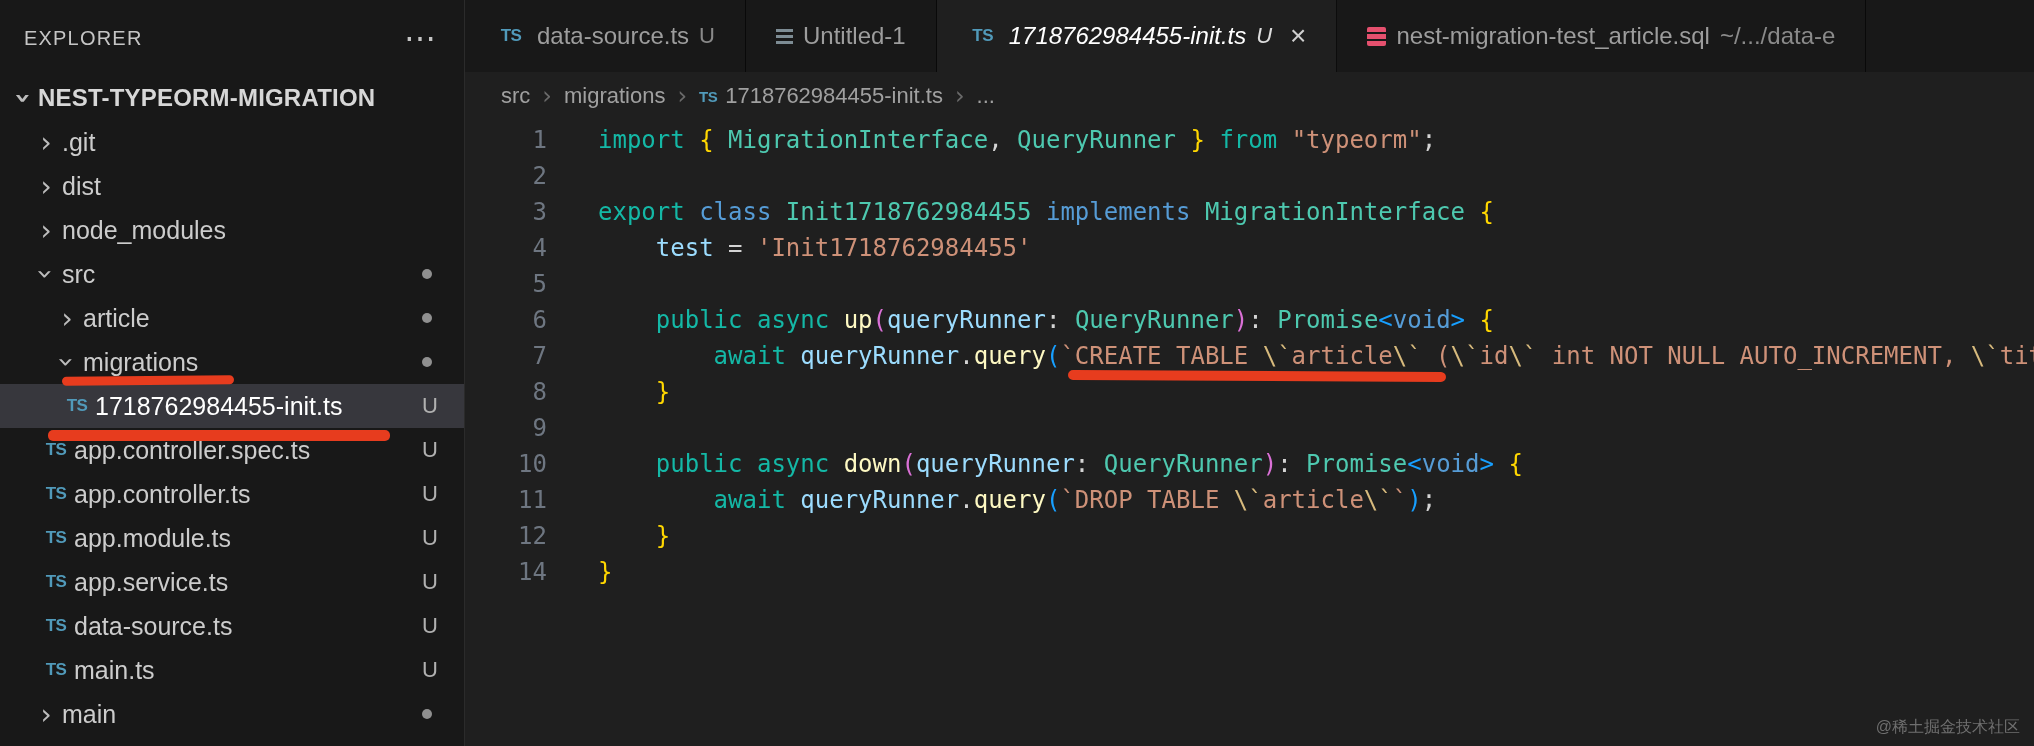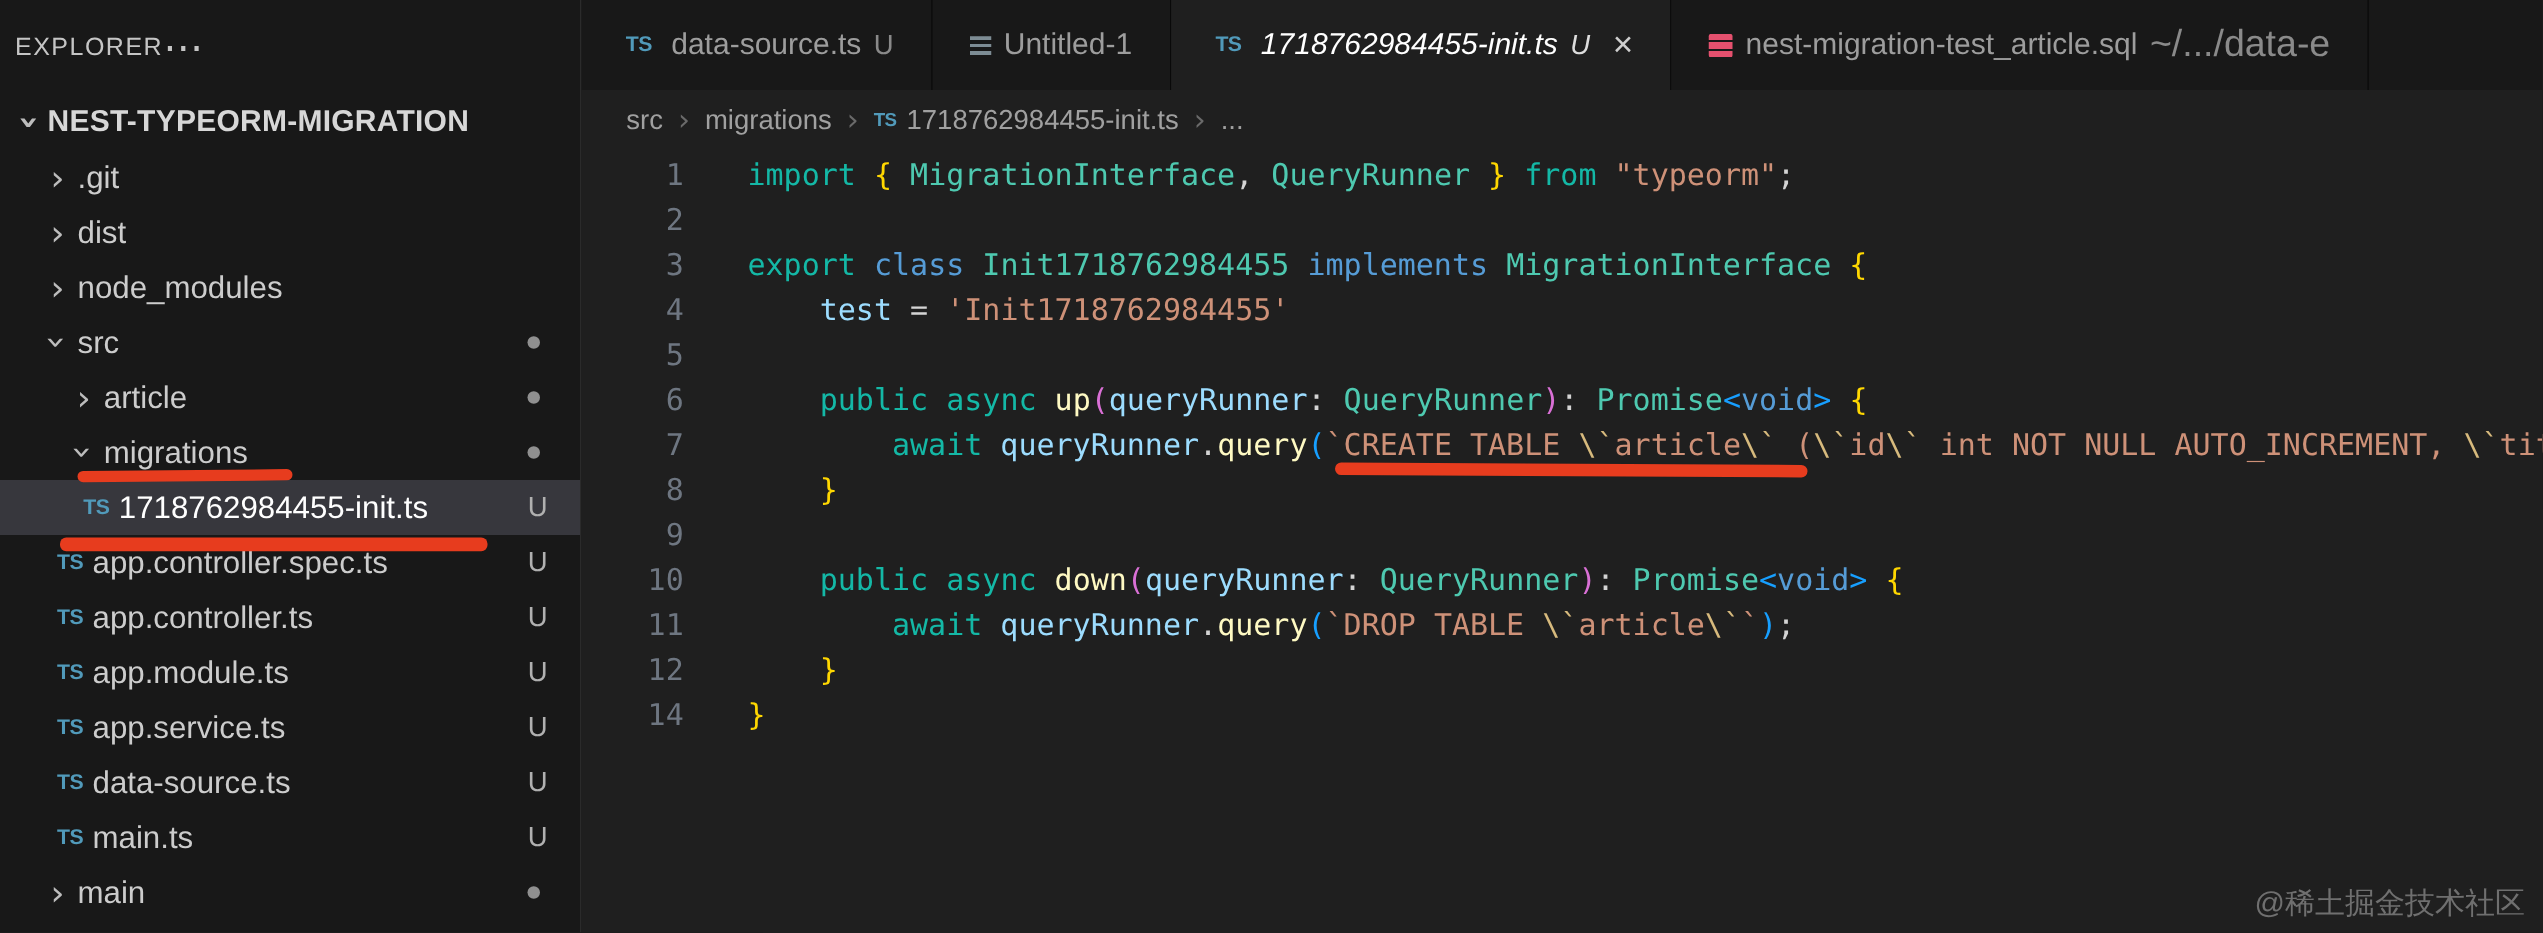--- a/index.html
+++ b/index.html
@@ -2,42 +2,42 @@
 <html><head>
 <meta charset="utf-8">
 <style>
   *{margin:0;padding:0;box-sizing:border-box}
   html,body{background:#1f1f1f}
   body{width:2034px;height:746px;overflow:hidden;font-family:"Liberation Sans",sans-serif}
   #root{position:relative;width:2034px;height:746px;display:flex}
 
   
   .sidebar{width:465px;height:100%;background:#181818;border-right:1px solid #2b2b2b;flex:none;position:relative;overflow:hidden}
-  .sb-header{height:76px;display:flex;align-items:center;padding:0 28px 0 12px}
+  .sb-header{height:76px;display:flex;align-items:center;justify-content:space-between;padding:0 28px 0 24px}
   .sb-title{font-size:20px;letter-spacing:1.2px;color:#c5c5c5}
   .sb-more{font-size:32px;color:#c5c5c5;line-height:1;cursor:pointer}
   .root-row{height:44px;display:flex;align-items:center;padding-left:10px;color:#d7d7d7;font-weight:700;font-size:24px;letter-spacing:.2px}
   .tree-row{height:44px;display:flex;align-items:center;position:relative;color:#cccccc;font-size:25px;cursor:pointer;white-space:nowrap}
   .tree-row.selected{background:#37373d;color:#ffffff}
   .chev{width:28px;height:28px;display:inline-flex;align-items:center;justify-content:center;font-size:28px;color:#bcbcbc;flex:none;font-family:"DejaVu Sans",sans-serif}
   .chev.open{transform:rotate(90deg)}
   .ts-icon{font-weight:700;font-size:17px;color:#519aba;width:32px;flex:none;text-align:center;letter-spacing:-.5px}
   .tree-label{margin-left:2px}
   .badge-u{position:absolute;right:26px;top:50%;transform:translateY(-50%);font-size:22px;color:#b0b0b0}
   .badge-dot{position:absolute;right:32px;top:50%;transform:translateY(-50%);width:10px;height:10px;border-radius:50%;background:#909090}
 
   
   .main{flex:1;min-width:0;display:flex;flex-direction:column;background:#1f1f1f}
   .tabbar{height:72px;background:#181818;display:flex;overflow:hidden;flex:none}
   .tab{display:flex;align-items:center;gap:10px;padding:0 30px;border-right:1px solid rgba(0,0,0,.6);color:#9d9d9d;font-size:24px;flex:none;cursor:pointer;white-space:nowrap}
   .tab.active{background:#1f1f1f;color:#ffffff}
   .tab.preview .tab-label,.tab.preview .tab-suffix{font-style:italic}
   .tab-suffix{font-size:22px;opacity:.85}
   .tab-close{font-size:28px;color:#cfcfcf;margin-left:8px;cursor:pointer}
-  .tab-desc{font-size:30px;color:#8a8a8a}
+  .tab-desc{font-size:24px;color:#8a8a8a}
   .file-icon{width:17px;height:15px;background:repeating-linear-gradient(180deg,#7d8c94 0 3px,rgba(0,0,0,0) 3px 6px);flex:none}
   .db-icon{width:19px;height:19px;border-radius:2px;background:repeating-linear-gradient(180deg,#e5506e 0 5px,rgba(0,0,0,0) 5px 7px);flex:none}
 
   
   .breadcrumbs{height:48px;display:flex;align-items:center;padding-left:36px;gap:12px;font-size:22px;color:#a0a0a0;background:#1f1f1f;flex:none}
   .crumb{display:inline-flex;align-items:center;gap:6px;cursor:pointer}
   .crumb-sep{color:#6a6a6a;font-size:24px;font-family:"DejaVu Sans",sans-serif}
   .crumb .ts-icon{width:auto;font-size:15px;margin-right:2px}
 
   
@@ -50,21 +50,21 @@
   .tk-kw{color:#14b8a6}.tk-st{color:#569CD6}.tk-ty{color:#4EC9B0}.tk-fn{color:#fef9c3}
   .tk-va{color:#9CDCFE}.tk-str{color:#CE9178}.tk-esc{color:#d7ba7d}
   .tk-b1{color:#FFD700}.tk-b2{color:#DA70D6}.tk-b3{color:#179FFF}.tk-pl{color:#d4d4d4}
 
   
   .marker{position:absolute;border-radius:5px;z-index:6;background:#e73c1e}
   #m1{left:62px;top:376px;width:172px;height:9px;transform:rotate(-.5deg)}
   #m2{left:48px;top:430px;width:342px;height:11px}
   #m3{left:603px;top:251px;width:378px;height:10px;transform:rotate(.3deg)}
 
-  .watermark{position:absolute;right:14px;bottom:8px;font-size:24px;color:#6f6f6f;white-space:nowrap}
+  .watermark{position:absolute;right:14px;bottom:8px;font-size:16px;color:#6f6f6f;white-space:nowrap}
 </style>
 </head>
 <body>
 
 <div id="root">
 
   <aside class="sidebar">
     <div class="sb-header">
       <span class="sb-title">EXPLORER</span>
       <span class="sb-more">⋯</span>

